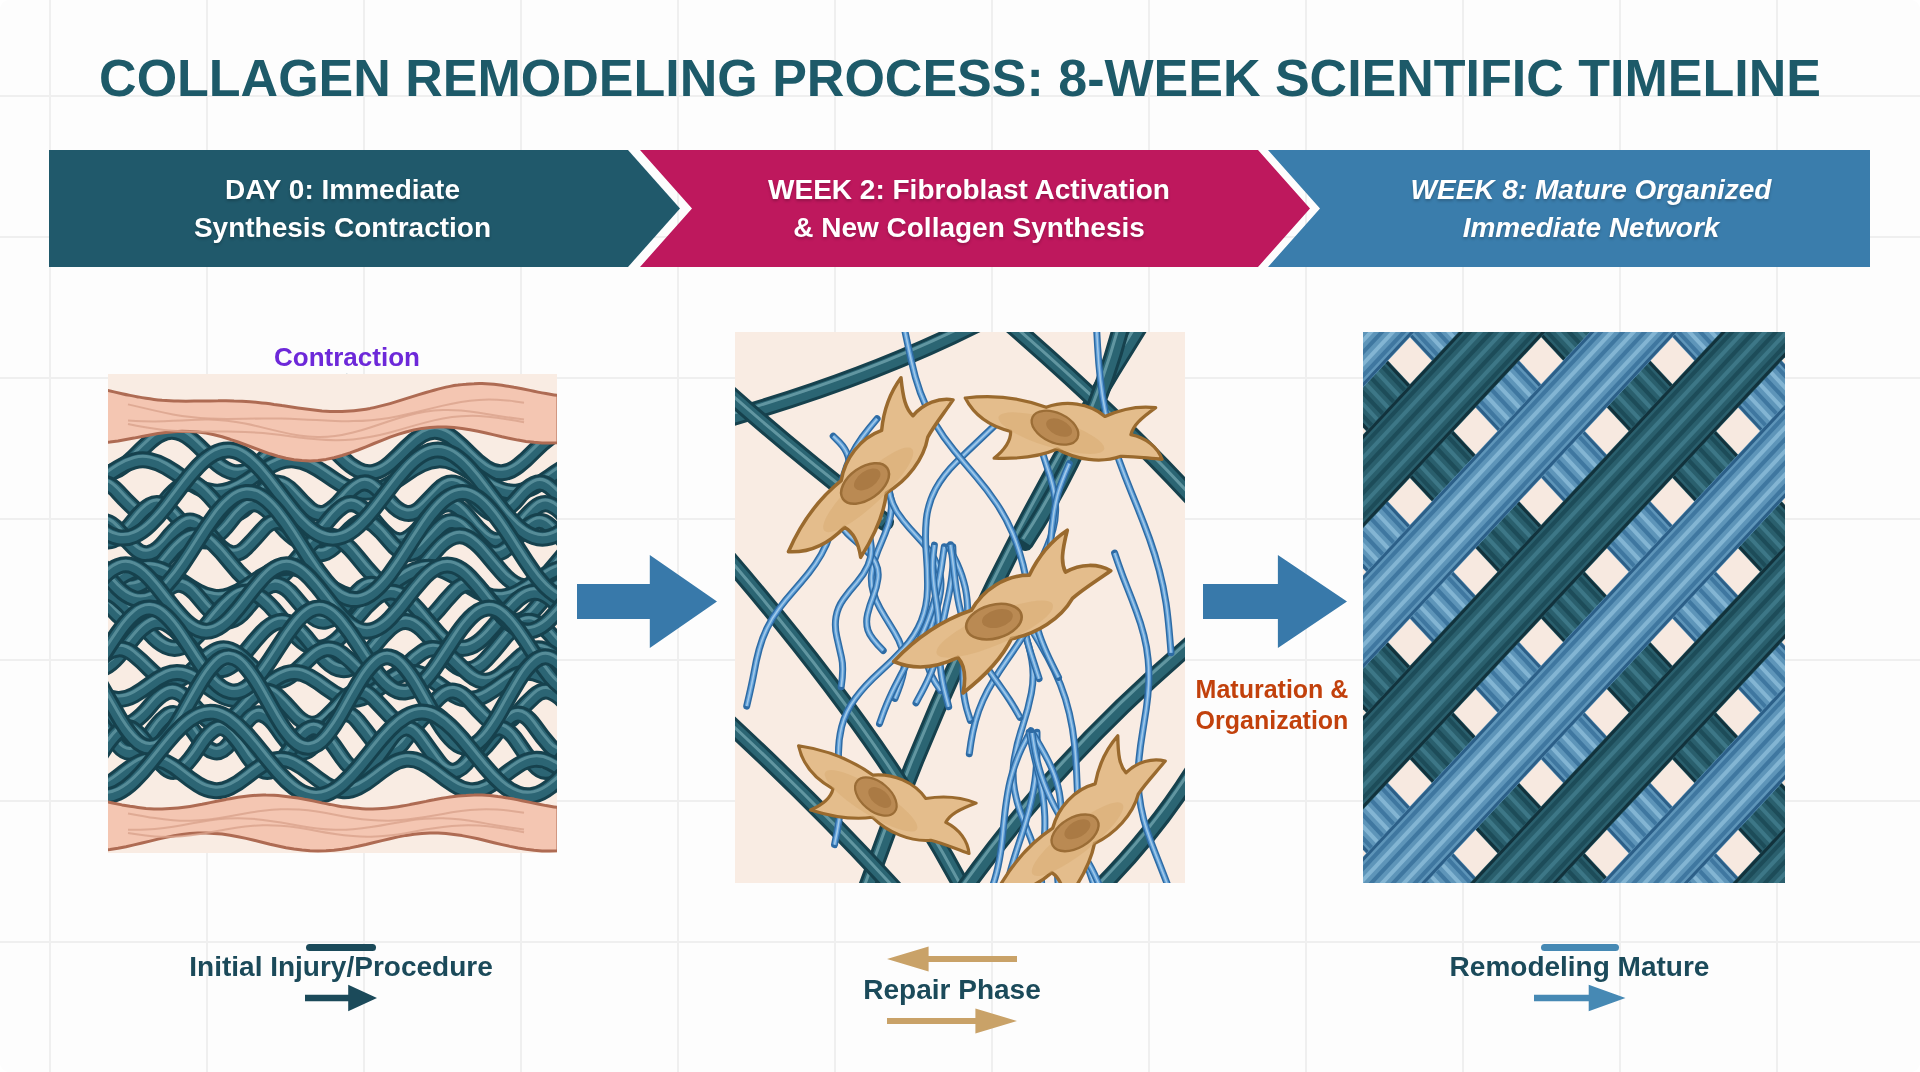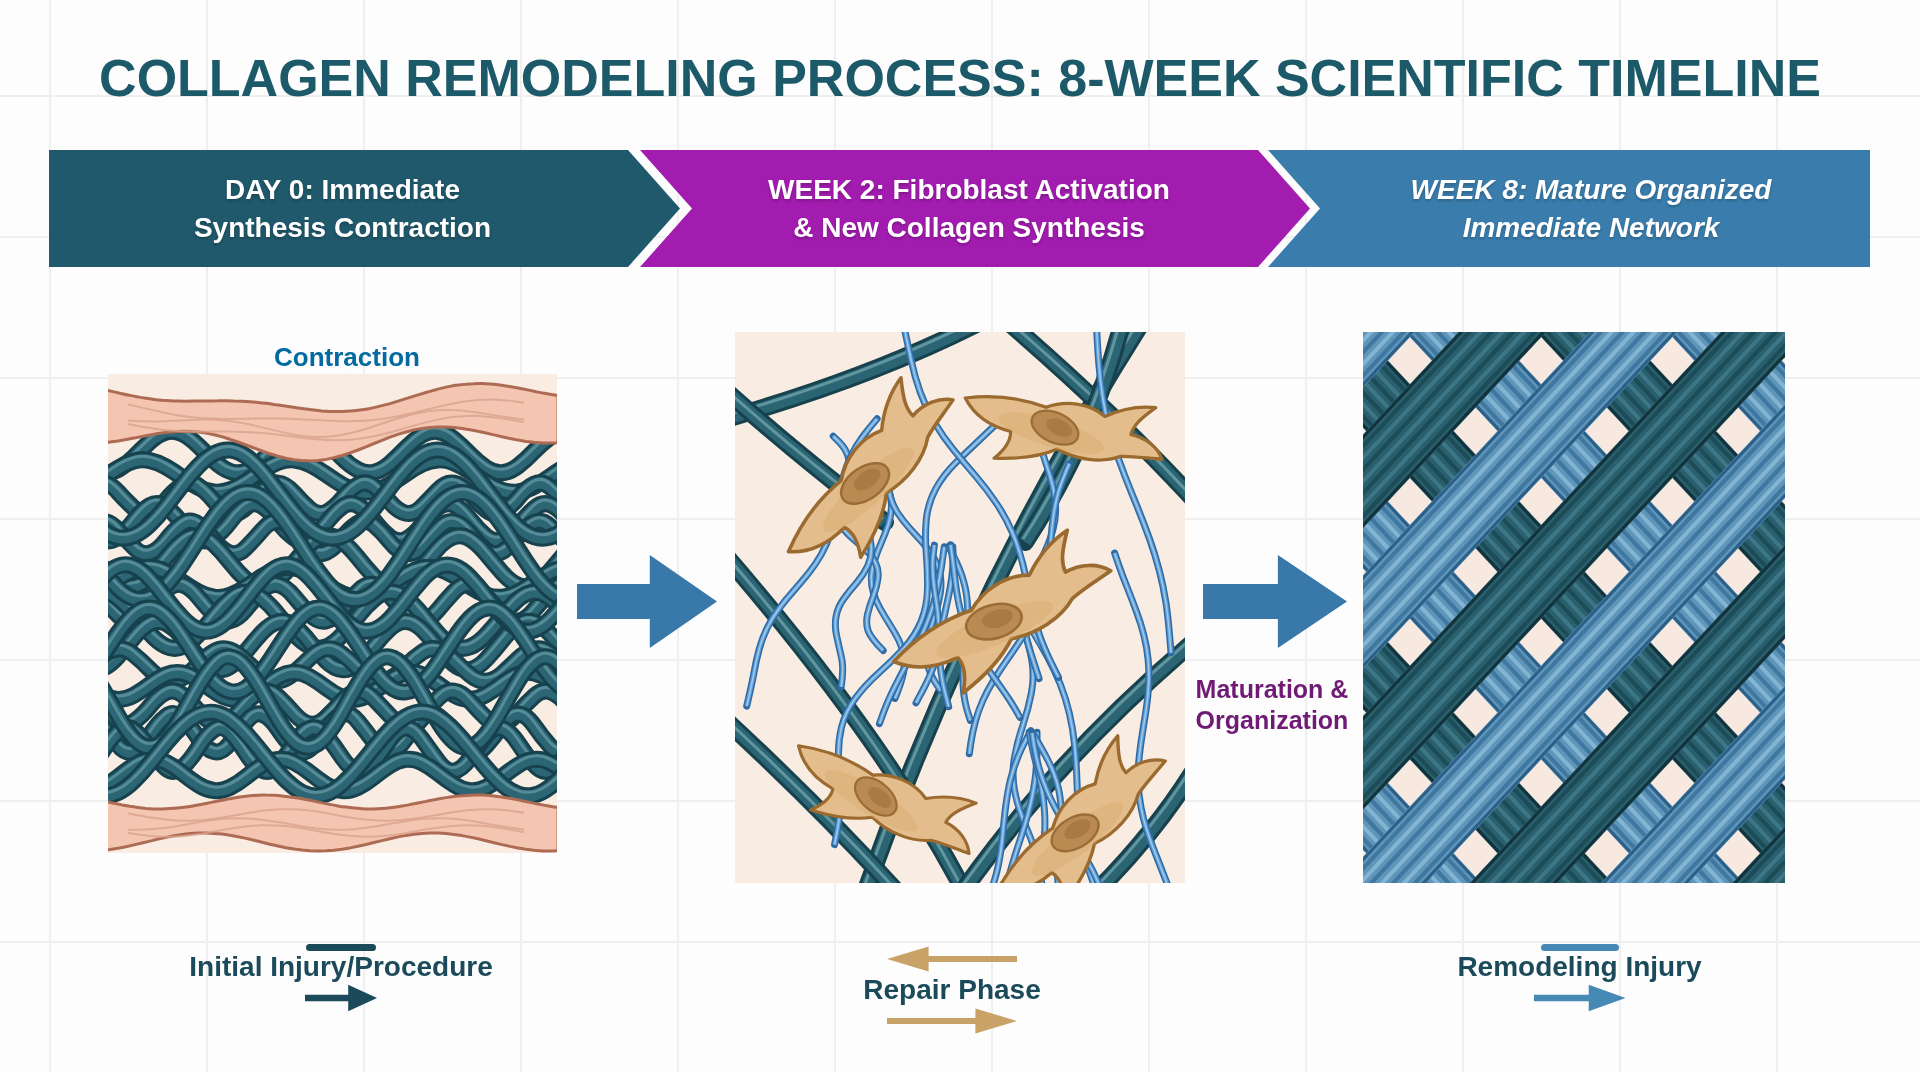--- a/index.html
+++ b/index.html
@@ -10,38 +10,38 @@
                          linear-gradient(90deg,#e6e6e6 2px,transparent 2px);
         background-size:157px 141px;background-position:49px 95px;opacity:.6;}
   .title{position:absolute;left:0;right:0;top:48px;text-align:center;
          font-size:52px;font-weight:bold;color:#1d5a69;letter-spacing:0;white-space:nowrap;}
   .banner{position:absolute;top:150px;height:117px;box-sizing:border-box;
           display:flex;flex-direction:column;justify-content:center;text-align:center;
           color:#fff;font-weight:bold;font-size:28px;line-height:38px;
           text-shadow:0 2px 3px rgba(0,0,0,.22);}
   .banner-day0{left:49px;width:631px;background:#20596b;padding-right:44px;
     clip-path:polygon(0 0,calc(100% - 52px) 0,100% 50%,calc(100% - 52px) 100%,0 100%);}
-  .banner-week2{left:640px;width:670px;background:#a21caf;padding-left:36px;padding-right:48px;
+  .banner-week2{left:640px;width:670px;background:#be185d;padding-left:36px;padding-right:48px;
     clip-path:polygon(0 0,calc(100% - 52px) 0,100% 50%,calc(100% - 52px) 100%,0 100%,52px 50%);}
   .banner-week8{left:1268px;width:602px;background:#3a7dac;padding-left:44px;
     clip-path:polygon(0 0,100% 0,100% 100%,0 100%,52px 50%);font-style:italic;}
   .panel{position:absolute;background:#f9ece3;}
   .panel svg{display:block;width:100%;height:100%;}
   #panel1{left:108px;top:374px;width:449px;height:479px;}
   #panel2{left:735px;top:332px;width:450px;height:551px;}
   #panel3{left:1363px;top:332px;width:422px;height:551px;}
   .flow-arrow{position:absolute;background:#3879aa;
     clip-path:polygon(0 32%,52% 32%,52% 2%,100% 50%,52% 98%,52% 68%,0 68%);}
   #flow1{left:577px;top:553px;width:140px;height:97px;}
   #flow2{left:1203px;top:553px;width:144px;height:97px;}
   .contraction-label{position:absolute;left:257px;top:342px;width:180px;text-align:center;
-    font-size:26px;font-weight:bold;color:#0369a1;}
+    font-size:26px;font-weight:bold;color:#6d28d9;}
   .contraction-arrow{position:absolute;left:295px;top:372px;width:64px;height:88px;}
   .maturation-label{position:absolute;left:1181px;top:674px;width:182px;text-align:center;
-    font-weight:bold;font-size:25px;line-height:31px;color:#701a75;}
+    font-weight:bold;font-size:25px;line-height:31px;color:#c2410c;}
   .legend{position:absolute;top:944px;height:38px;display:flex;align-items:center;
           justify-content:space-between;flex-direction:column;}
   #legend1{left:108px;width:466px;}
   #legend2{left:720px;width:464px;}
   #legend3{left:1361px;width:437px;}
   .legend .label{font-size:28px;font-weight:bold;color:#1b4a5a;white-space:nowrap;padding:0 10px;}
   .lg-line{height:7px;border-radius:4px;flex:0 0 auto;}
   #legend1 .lg-line{width:70px;background:#1b4a5a;}
   #legend3 .lg-line{width:78px;background:#4689b4;}
   .lg-arrow{height:30px;flex:0 0 auto;
@@ -478,16 +478,16 @@
     <div class="label">Initial Injury/Procedure</div>
     <div class="lg-arrow"></div>
   </div>
   <div class="legend" id="legend2">
     <div class="lg-arrow left"></div>
     <div class="label">Repair Phase</div>
     <div class="lg-arrow"></div>
   </div>
   <div class="legend" id="legend3">
     <div class="lg-line"></div>
-    <div class="label">Remodeling Injury</div>
+    <div class="label">Remodeling Mature</div>
     <div class="lg-arrow"></div>
   </div>
 </div>
 
 </body></html>

